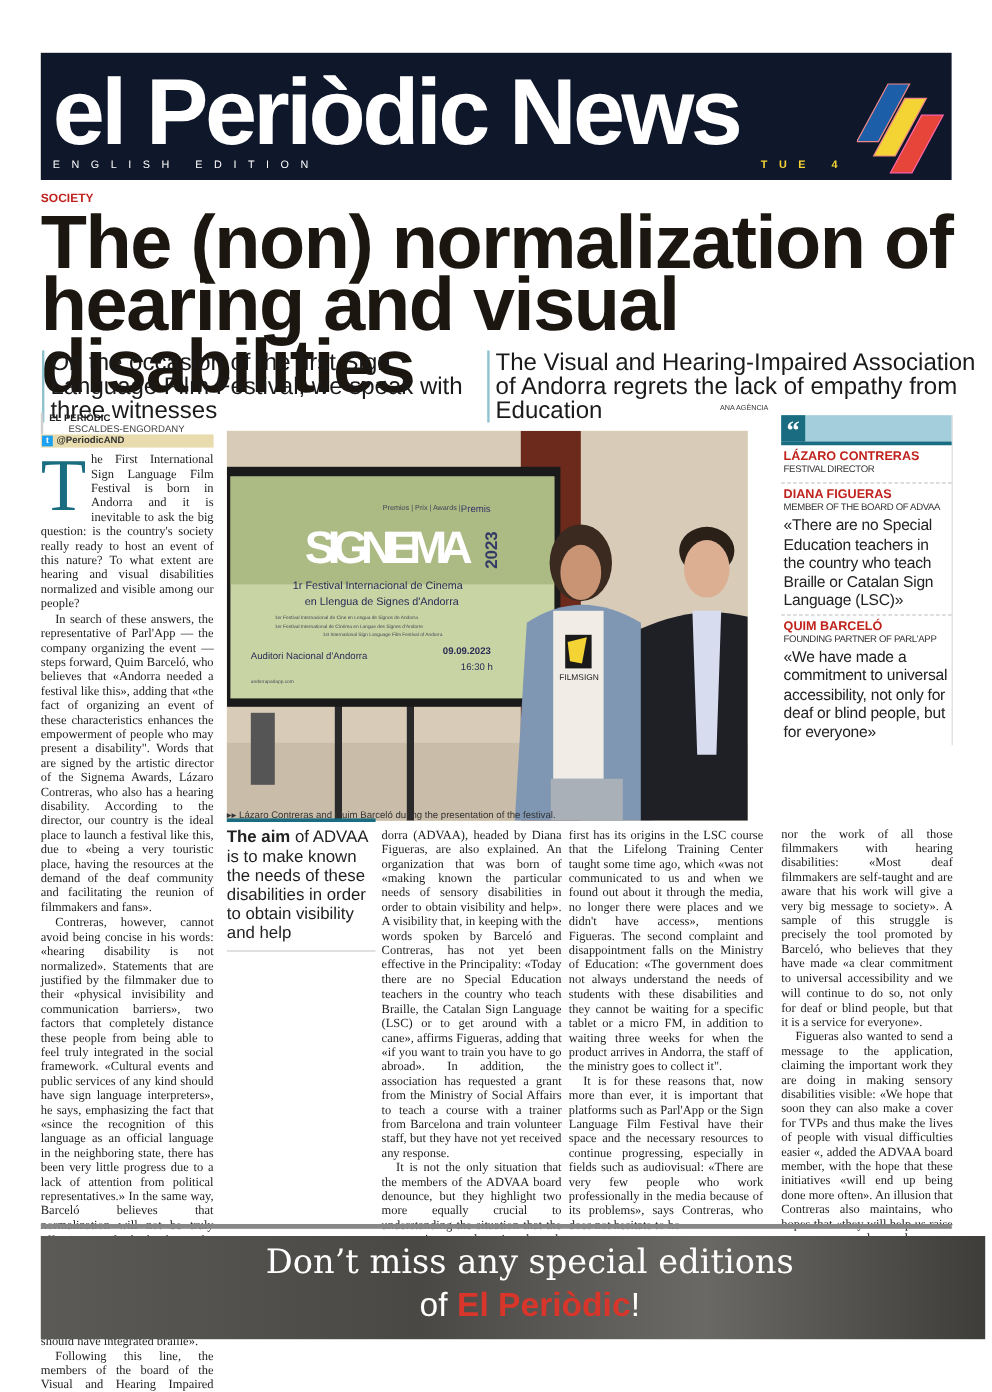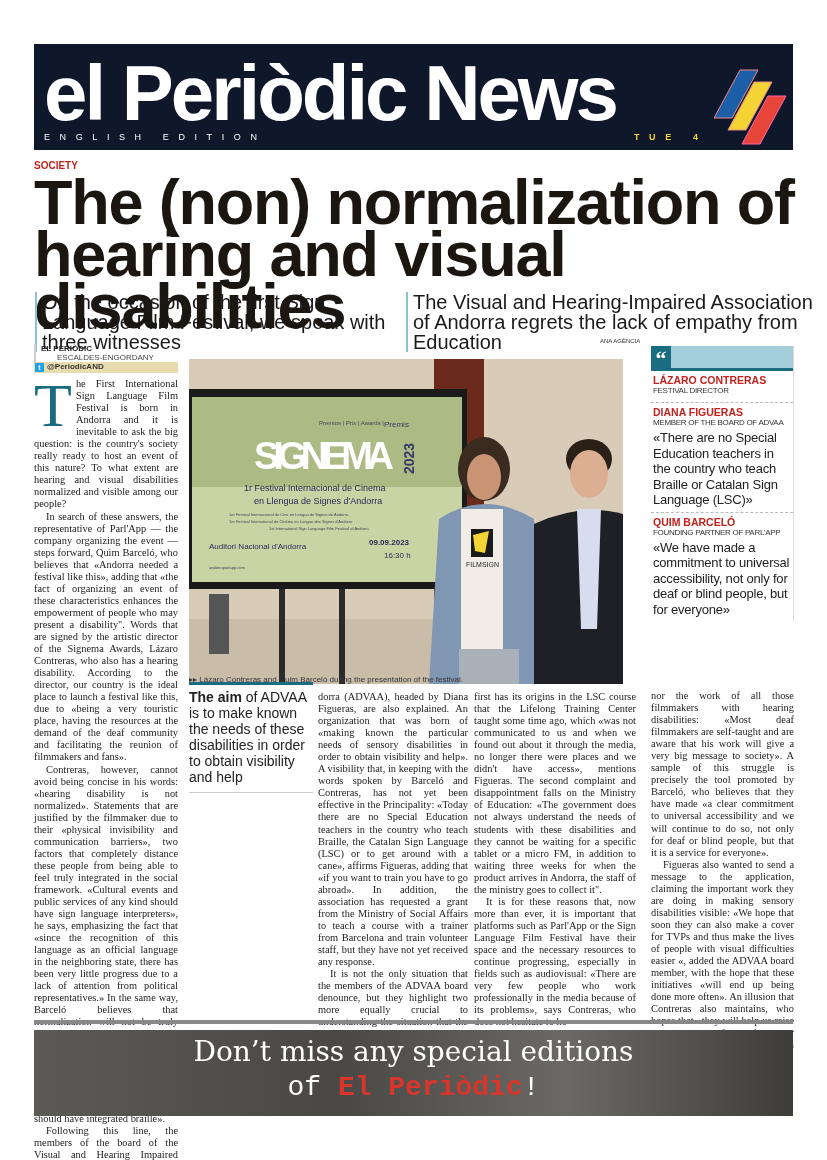--- a/index.html
+++ b/index.html
@@ -43,23 +43,23 @@
   #quotes .qicon{height:22px;background:#a4cedb;border-bottom:3px solid #1a6d80;position:relative;}
   #quotes .qicon span{position:absolute;left:0;top:0;width:20px;height:22px;background:#1a6d80;color:#fff;font-size:22px;font-weight:bold;line-height:26px;text-align:center;font-family:"Liberation Serif",serif;}
   .q-item{padding:3px 0 4px 2px;border-bottom:1px dashed #bbb;}
   .q-item:last-child{border-bottom:none;}
   .q-name{font-size:10.5px;font-weight:bold;color:#c0231d;}
   .q-role{font-size:8px;color:#333;letter-spacing:-0.3px;margin-bottom:3px;}
   .q-text{font-size:13px;line-height:15.5px;color:#222;letter-spacing:-0.2px;}
   #col4{left:651px;top:690px;width:143px;}
   
   #bottom-rule{left:34px;top:1020px;width:759px;height:4px;background:#888;}
-  #banner{left:34px;top:1030px;width:759px;height:86px;background:linear-gradient(90deg,#5c5a57,#4a4845 40%,#6b6965 70%,#3f3d3a);text-align:center;}
+  #banner{left:34px;top:1030px;width:759px;height:86px;background:linear-gradient(90deg,#5c5a57,#4a4845 40%,#6b6965 70%,#3f3d3a);text-align:center;padding-left:28px;}
   #banner .l1{font-family:"DejaVu Serif",serif;font-size:28px;color:#fff;line-height:36px;padding-top:4px;}
-  #banner .l2{font-family:Liberation Mono, monospace;font-size:28px;color:#fff;line-height:36px;}
+  #banner .l2{font-family:Liberation Sans, sans-serif;font-size:28px;color:#fff;line-height:36px;}
   #banner .brand{color:#d8352b;font-weight:bold;}
 </style>
 </head>
 <body>
 
 <div id="masthead" class="abs">
   <div class="title">el Periòdic News</div>
   <div class="edition">ENGLISH EDITION</div>
   <div class="date">TUE 4</div>
   <svg class="stripes" viewBox="0 0 76 78">

